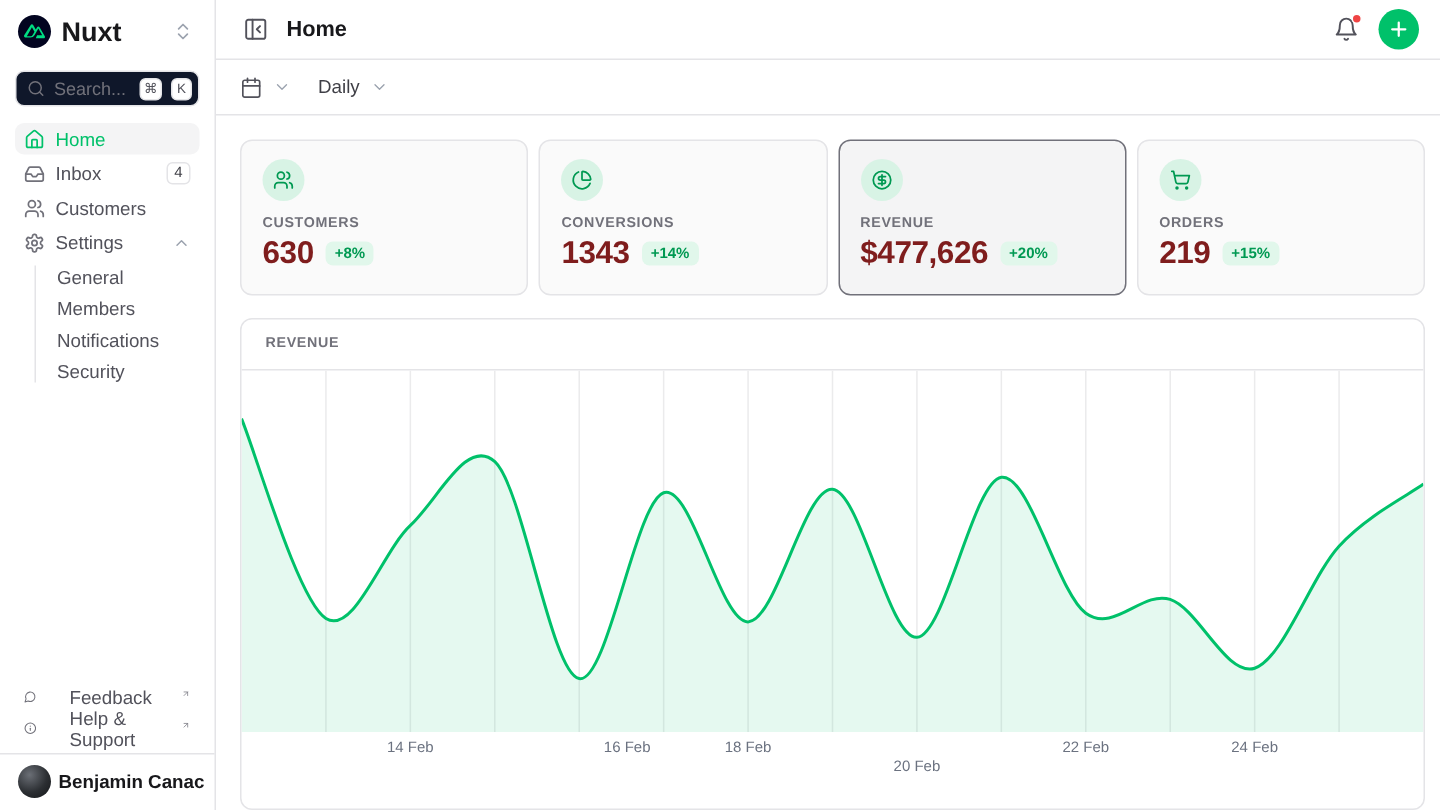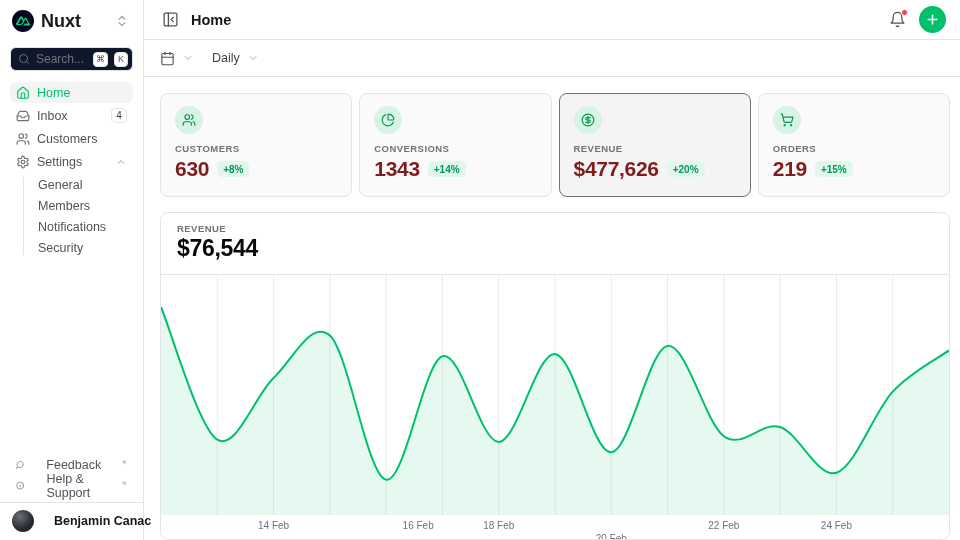--- a/index.html
+++ b/index.html
@@ -38,21 +38,21 @@
   .subnav { position:relative; padding-left:24px; margin-bottom:2px; }
   .subnav:before { content:""; position:absolute; left:13px; top:3px; bottom:3px; width:1px; background:var(--border); }
   .sub-item { display:flex; align-items:center; height:21px; font-size:12.5px; color:#52525b; font-weight:400;
     border-radius:6px; padding:0 4px; cursor:pointer; }
   .spacer { flex:1; }
   .foot-link { display:flex; align-items:center; gap:22px; height:21px; padding:0 6px; font-size:12.5px;
     color:#52525b; font-weight:500; cursor:pointer; border-radius:6px; }
   .foot-link svg { width:13px; height:13px; stroke:#71717a; fill:none; stroke-width:2; stroke-linecap:round; stroke-linejoin:round; }
   .foot-link .ext { width:9px; height:9px; margin-left:-2px; align-self:flex-start; margin-top:4px; }
   .sb-divider { height:1px; background:var(--border); margin:6px -10px 0; }
-  .user-row { display:flex; align-items:center; gap:20px; padding:7px 2px 2px; cursor:pointer; }
+  .user-row { display:flex; align-items:center; gap:5px; padding:7px 2px 2px; cursor:pointer; }
   .avatar { width:22px; height:22px; border-radius:50%;
     background:radial-gradient(circle at 35% 30%, #6b6f76 0%, #2c2f33 55%, #121417 100%); flex:none; }
   .user-name { font-size:12.5px; font-weight:700; color:#18181b; flex:1; white-space:nowrap; }
 
   
   .main { flex:1; display:flex; flex-direction:column; min-width:0; }
   .topbar { height:40px; border-bottom:1px solid var(--border); display:flex; align-items:center; padding:0 14px; gap:9px; }
   .icon-btn { width:24px; height:24px; border-radius:6px; display:flex; align-items:center; justify-content:center; cursor:pointer; }
   .icon-btn svg { width:17px; height:17px; stroke:#52525b; fill:none; stroke-width:1.8; stroke-linecap:round; stroke-linejoin:round; }
   .page-title { font-size:14.5px; font-weight:700; }
@@ -316,21 +316,20 @@
           <div class="stat-value-row">
             <span class="stat-value">219</span>
             <span class="delta-badge">+15%</span>
           </div>
         </div>
       </div>
 
       <div class="chart-card">
         <div class="chart-head">
           <div class="chart-label">REVENUE</div>
-          <div class="chart-total">$76,544</div>
         </div>
         <div class="plot-wrap">
           <svg preserveAspectRatio="none" viewBox="0 0 788 241">
               <line x1="56.285714285714285" x2="56.285714285714285" y1="0" y2="241" stroke="#ebebec" vector-effect="non-scaling-stroke"></line>
               <line x1="112.57142857142857" x2="112.57142857142857" y1="0" y2="241" stroke="#ebebec" vector-effect="non-scaling-stroke"></line>
               <line x1="168.85714285714286" x2="168.85714285714286" y1="0" y2="241" stroke="#ebebec" vector-effect="non-scaling-stroke"></line>
               <line x1="225.14285714285714" x2="225.14285714285714" y1="0" y2="241" stroke="#ebebec" vector-effect="non-scaling-stroke"></line>
               <line x1="281.42857142857144" x2="281.42857142857144" y1="0" y2="241" stroke="#ebebec" vector-effect="non-scaling-stroke"></line>
               <line x1="337.7142857142857" x2="337.7142857142857" y1="0" y2="241" stroke="#ebebec" vector-effect="non-scaling-stroke"></line>
               <line x1="394" x2="394" y1="0" y2="241" stroke="#ebebec" vector-effect="non-scaling-stroke"></line>

